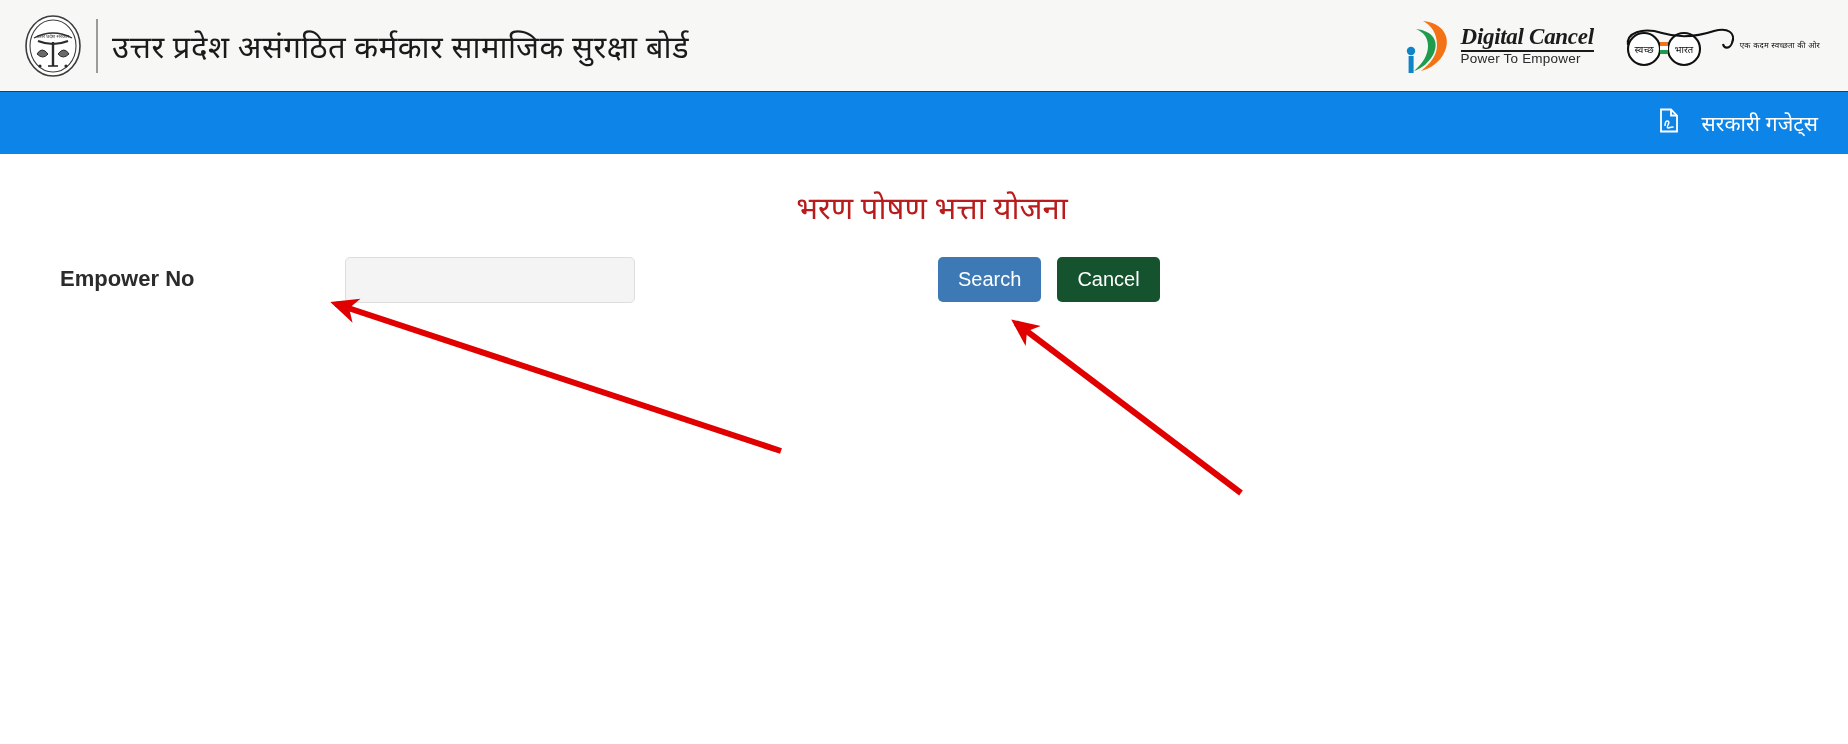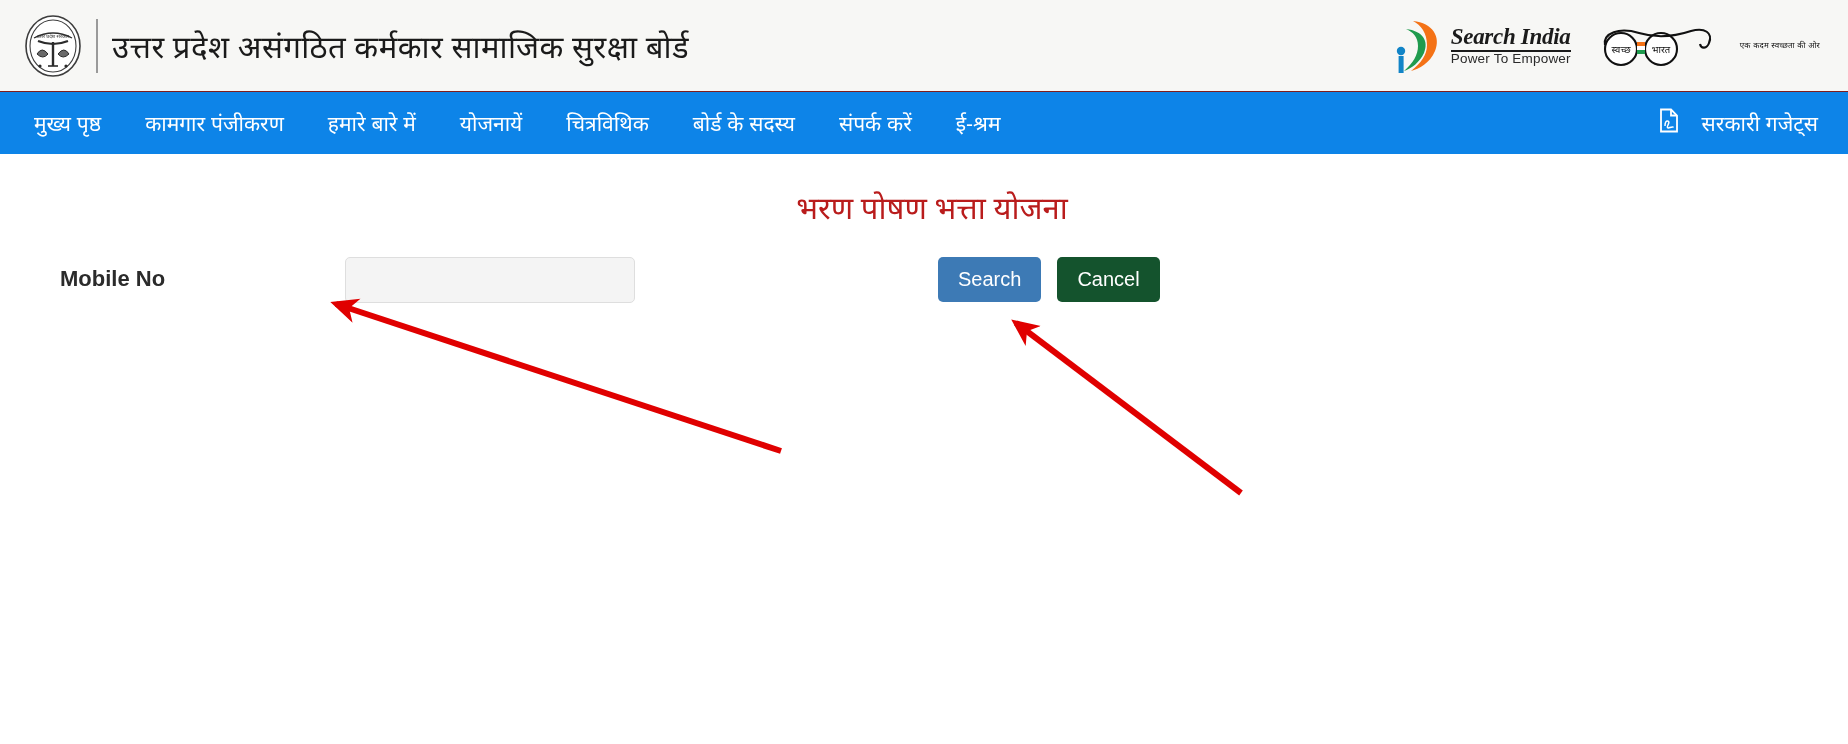--- a/index.html
+++ b/index.html
@@ -51,21 +51,21 @@
     font-size: 23px; color: #1b1b1b;
     border-bottom: 2px solid #1b1b1b;
     padding-bottom: 2px;
     letter-spacing: -0.3px;
   }
   .di-sub {
     font-size: 13.5px; color: #2a2a2a; 
     letter-spacing: 0.2px;
   }
   .swachh { display: flex; align-items: center; }
-  .sb-sub { font-size: 8px; color: #111; margin-top: -2px; letter-spacing: .2px; margin-left: 23px; }
+  .sb-sub { font-size: 8px; color: #111; margin-top: -2px; letter-spacing: .2px; }
 
   
   .navbar {
     height: 62px;
     background: #0d84e8;
     display: flex;
     align-items: center;
     padding: 0 30px 0 34px;
     color: #fff;
   }
@@ -177,21 +177,21 @@
     <div class="header-logos">
 
       <div class="digital-india">
         <svg width="52" height="58" viewBox="0 0 52 58">
           <path d="M20 4 C40 6 48 20 42 34 C37 46 26 52 18 54 C28 46 34 38 34 28 C34 16 28 8 20 4 Z" fill="#f47216"></path>
           <path d="M13 12 C30 14 36 24 31 36 C27 45 18 52 11 54 C20 46 25 38 25 29 C25 20 20 15 13 12 Z" fill="#1f9b4e"></path>
           <circle cx="8" cy="34" r="4.2" fill="#1184c7"></circle>
           <rect x="5.6" y="39" width="5" height="17" fill="#1184c7"></rect>
         </svg>
         <div class="di-text">
-          <div class="di-main">Search India</div>
+          <div class="di-main">Digital Cancel</div>
           <div class="di-sub">Power To Empower</div>
         </div>
       </div>
 
       <div class="swachh">
         <svg width="124" height="46" viewBox="0 0 124 46">
           <circle cx="28" cy="26" r="16" fill="#fff" stroke="#111" stroke-width="2.1"></circle>
           <circle cx="68" cy="26" r="16" fill="#fff" stroke="#111" stroke-width="2.1"></circle>
           <rect x="44" y="19" width="8" height="4" fill="#f47216"></rect>
           <rect x="44" y="23" width="8" height="4" fill="#ffffff"></rect>
@@ -200,49 +200,39 @@
           <text x="28" y="30" font-size="9.5" text-anchor="middle" fill="#111" font-family="'Liberation Serif',serif">स्वच्छ</text>
           <text x="68" y="30" font-size="9.5" text-anchor="middle" fill="#111" font-family="'Liberation Serif',serif">भारत</text>
         </svg>
         <div class="sb-sub">एक कदम स्वच्छता की ओर</div>
       </div>
 
     </div>
   </div>
 
   <nav class="navbar">
-    <div class="nav-items">
-      <div class="nav-item">मुख्य पृष्ठ</div>
-      <div class="nav-item">कामगार पंजीकरण</div>
-      <div class="nav-item">हमारे बारे में</div>
-      <div class="nav-item">योजनायें</div>
-      <div class="nav-item">चित्रविथिक</div>
-      <div class="nav-item">बोर्ड के सदस्य</div>
-      <div class="nav-item">संपर्क करें</div>
-      <div class="nav-item">ई-श्रम</div>
-    </div>
 
     <div class="nav-right">
       <span>
         <svg width="22" height="25" viewBox="0 0 22 25">
           <path d="M3 1.5 H13 L19 7.5 V23.5 H3 Z" fill="none" stroke="#ffffff" stroke-width="1.8"></path>
           <path d="M13 1.5 V7.5 H19" fill="none" stroke="#ffffff" stroke-width="1.8"></path>
           <path d="M7 18 Q7 13 9.5 13 Q12 13 10 17 Q8 21 12 19.5 Q15 18.5 15.5 19.5" fill="none" stroke="#ffffff" stroke-width="1.5"></path>
         </svg>
       </span>
       <span>सरकारी गजेट्स</span>
     </div>
   </nav>
 
   <div class="content">
 
     <h1 class="page-title">भरण पोषण भत्ता योजना</h1>
 
     <div class="form-row">
-      <label class="field-label">Mobile No</label>
+      <label class="field-label">Empower No</label>
 
       <input class="text-input" type="text" placeholder="" style="">
 
       <div class="btn-group">
         <button class="btn btn-search">Search</button>
         <button class="btn btn-cancel">Cancel</button>
       </div>
     </div>
   </div>
 

